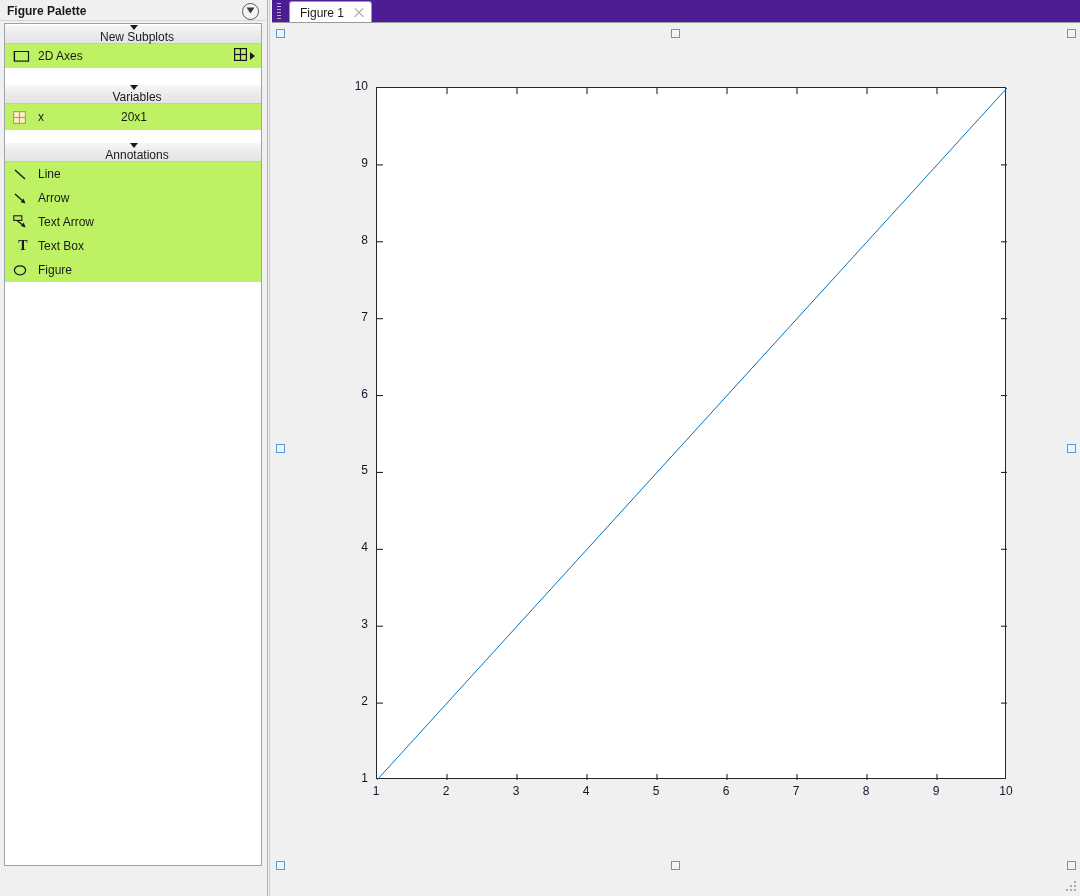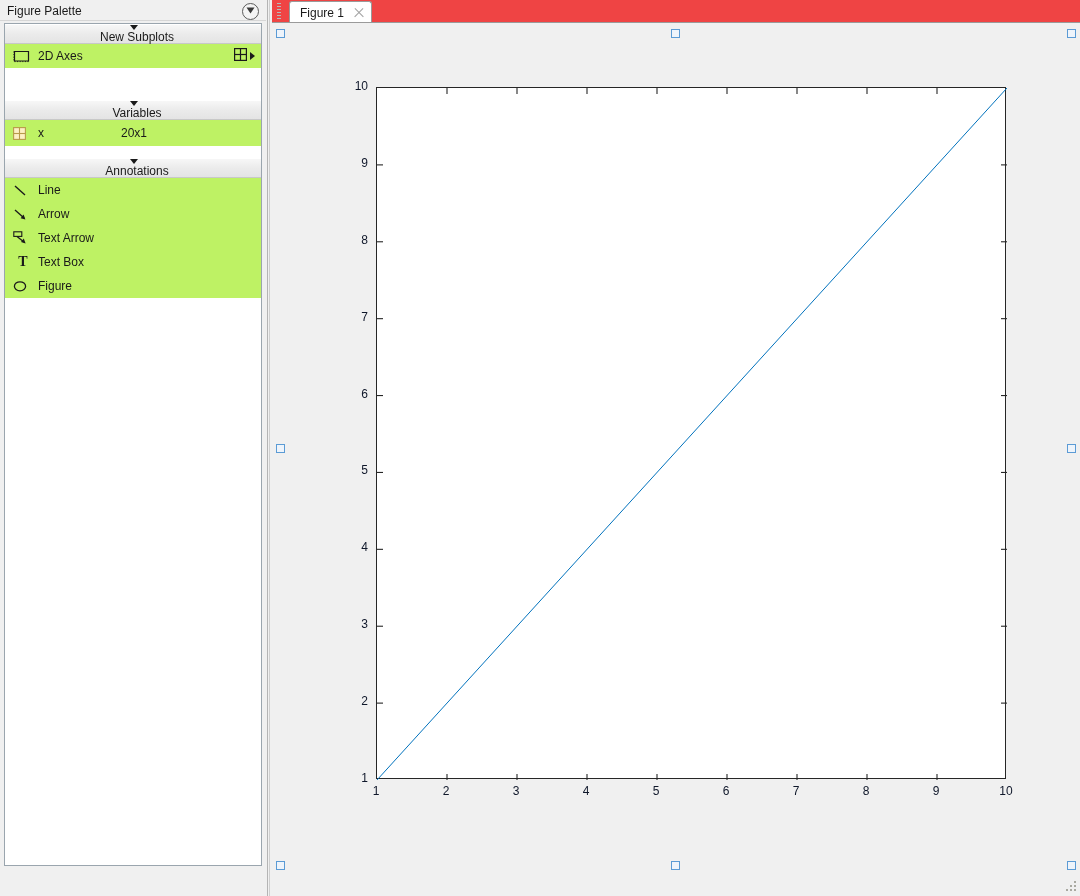--- a/index.html
+++ b/index.html
@@ -34,20 +34,21 @@
     background: #f0f0f0;
     border-bottom: 1px solid #d6d6d6;
     box-sizing: border-box;
   }
   #palette-title {
     position: absolute;
     left: 7px; top: 4px;
     font-size: 12px;
     color: #1a1a1a;
     white-space: nowrap;
+    font-weight: bold;
   }
   #palette-undock {
     position: absolute;
     right: 7px; top: 3px;
     width: 15px; height: 15px;
     border-radius: 50%;
     border: 1px solid #5b5b5b;
     background: #f4f4f4;
     cursor: pointer;
   }
@@ -154,21 +155,21 @@
   #doc-area {
     position: absolute;
     left: 272px; top: 0;
     width: 808px; height: 896px;
     background: #f0f0f0;
   }
   #tabbar {
     position: absolute;
     left: 0; top: 0;
     width: 808px; height: 23px;
-    background: #ef4444;
+    background: #4c1d95;
   }
   #tabbar-underline {
     position: absolute;
     left: 0; top: 22px;
     width: 808px; height: 1px;
     background: #9a9a9a;
   }
   #tab-gripper {
     position: absolute;
     left: 5px; top: 3px;
@@ -304,21 +305,21 @@
               <line x1="6.5" y1="0.6" x2="6.5" y2="12.4" stroke="#1a1a1a" stroke-width="1.2"></line>
               <line x1="0.6" y1="6.5" x2="12.4" y2="6.5" stroke="#1a1a1a" stroke-width="1.2"></line>
             </svg>
           </span>
           <span class="grid-arrow"></span>
         </span>
       </div>
 
     </div>
 
-    <div class="section-header" style="margin-top:32px;">
+    <div class="section-header" style="margin-top:16px;">
       <span class="tri"></span>
       <span class="hdr-label">Variables</span>
     </div>
     <div class="section-body">
       <div class="palette-row" style="height:26px;">
         <span class="row-icon">
           <svg width="13" height="13" viewBox="0 0 13 13">
             <rect x="0.6" y="0.6" width="11.8" height="11.8" fill="#fdf0c4" stroke="#b79b4a" stroke-width="1.1"></rect>
             <line x1="6.5" y1="0.6" x2="6.5" y2="12.4" stroke="#b79b4a" stroke-width="1.1"></line>
             <line x1="0.6" y1="6.5" x2="12.4" y2="6.5" stroke="#b79b4a" stroke-width="1.1"></line>

